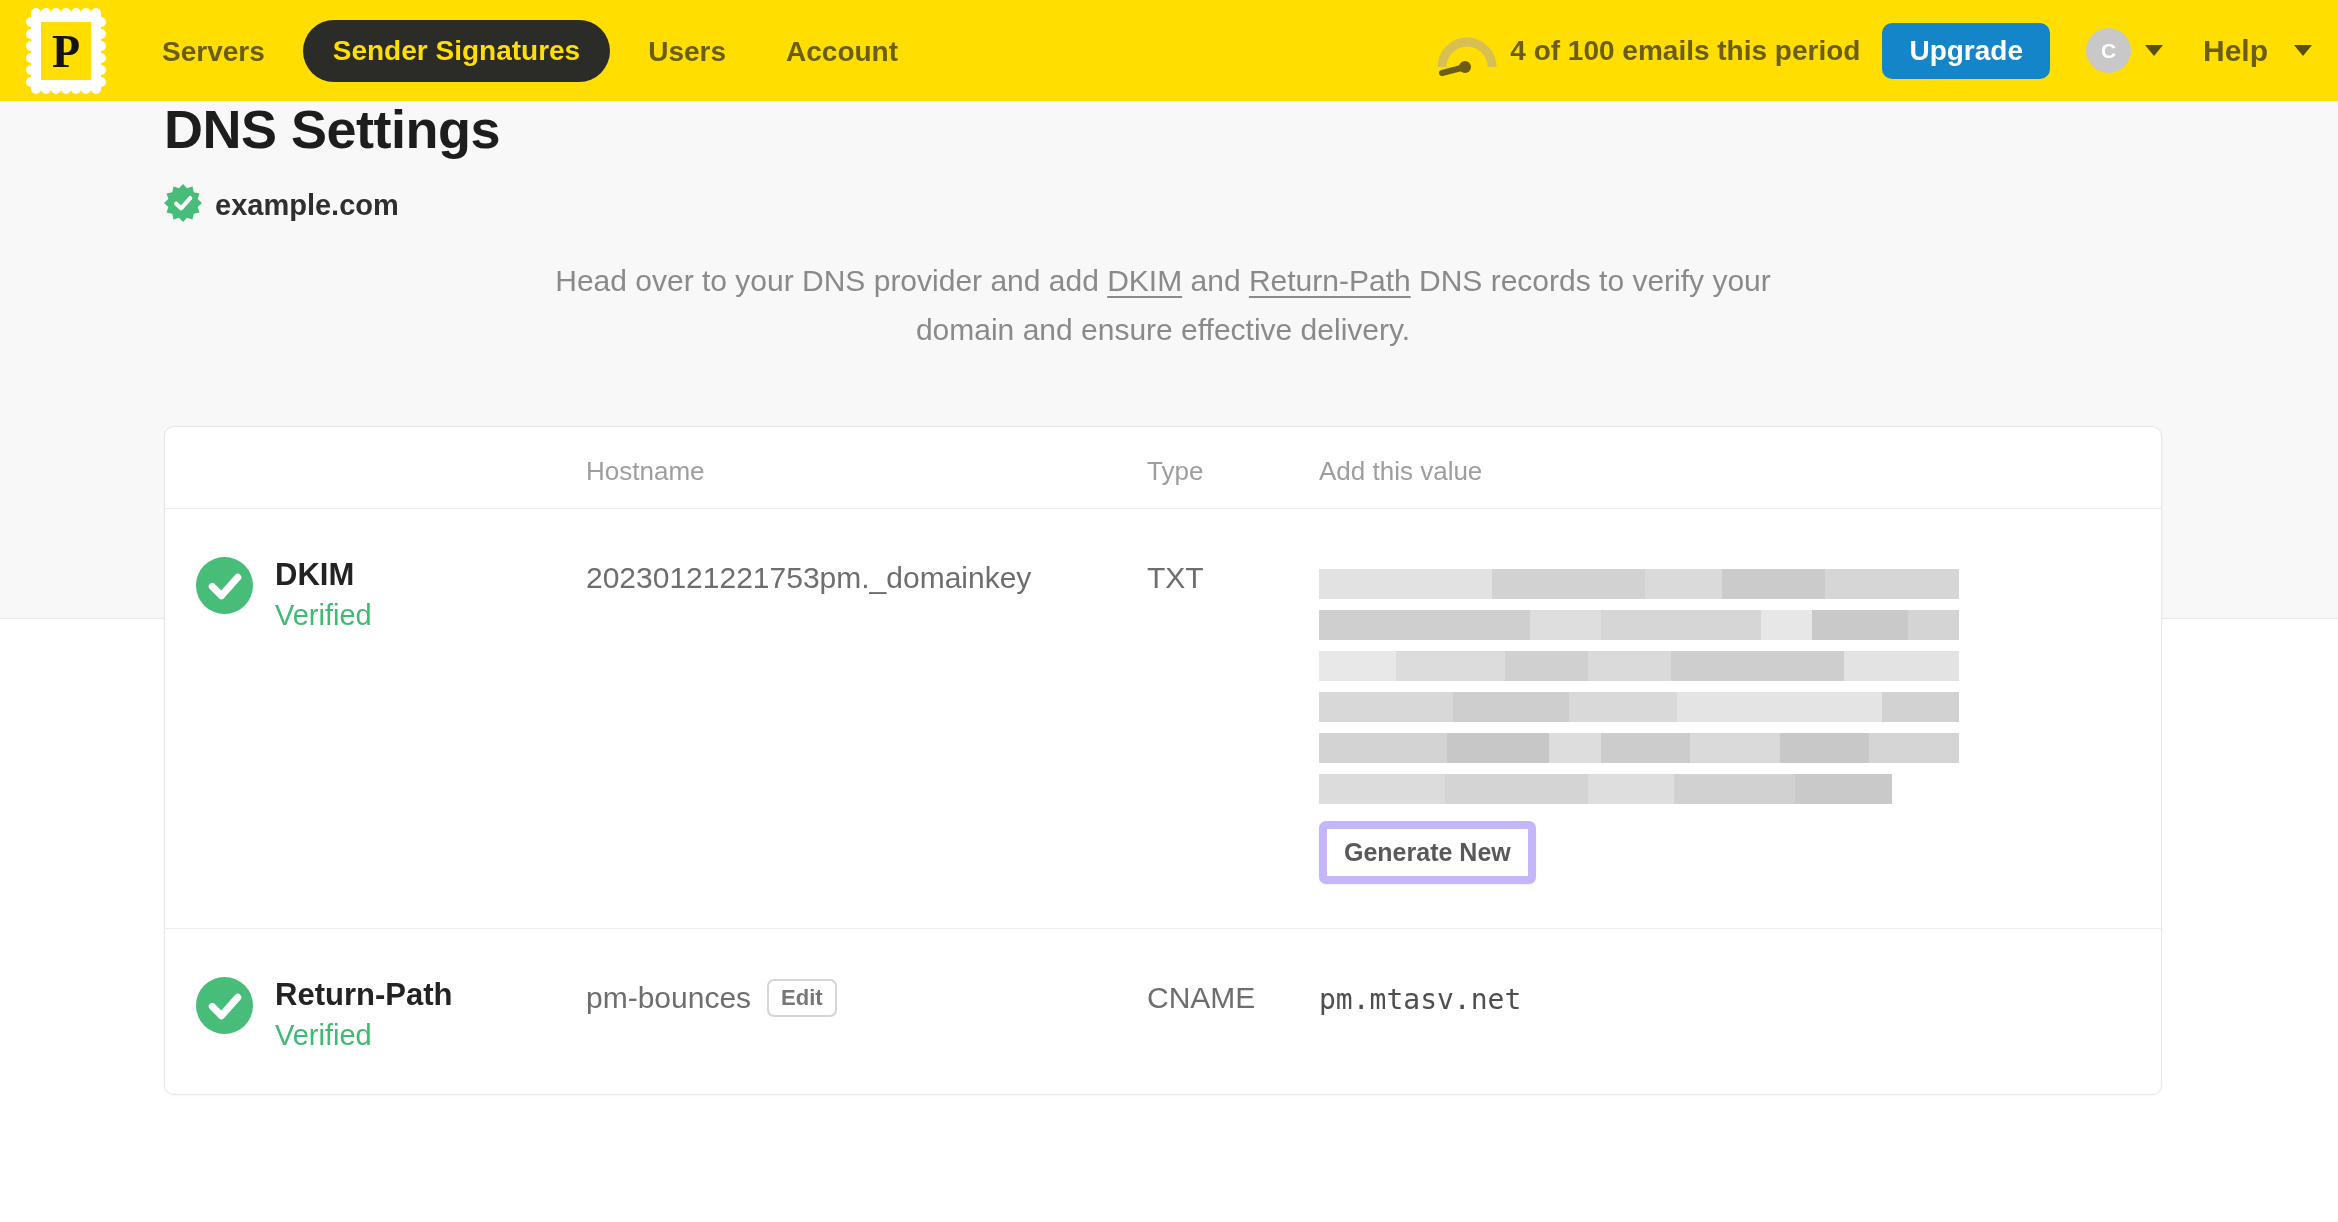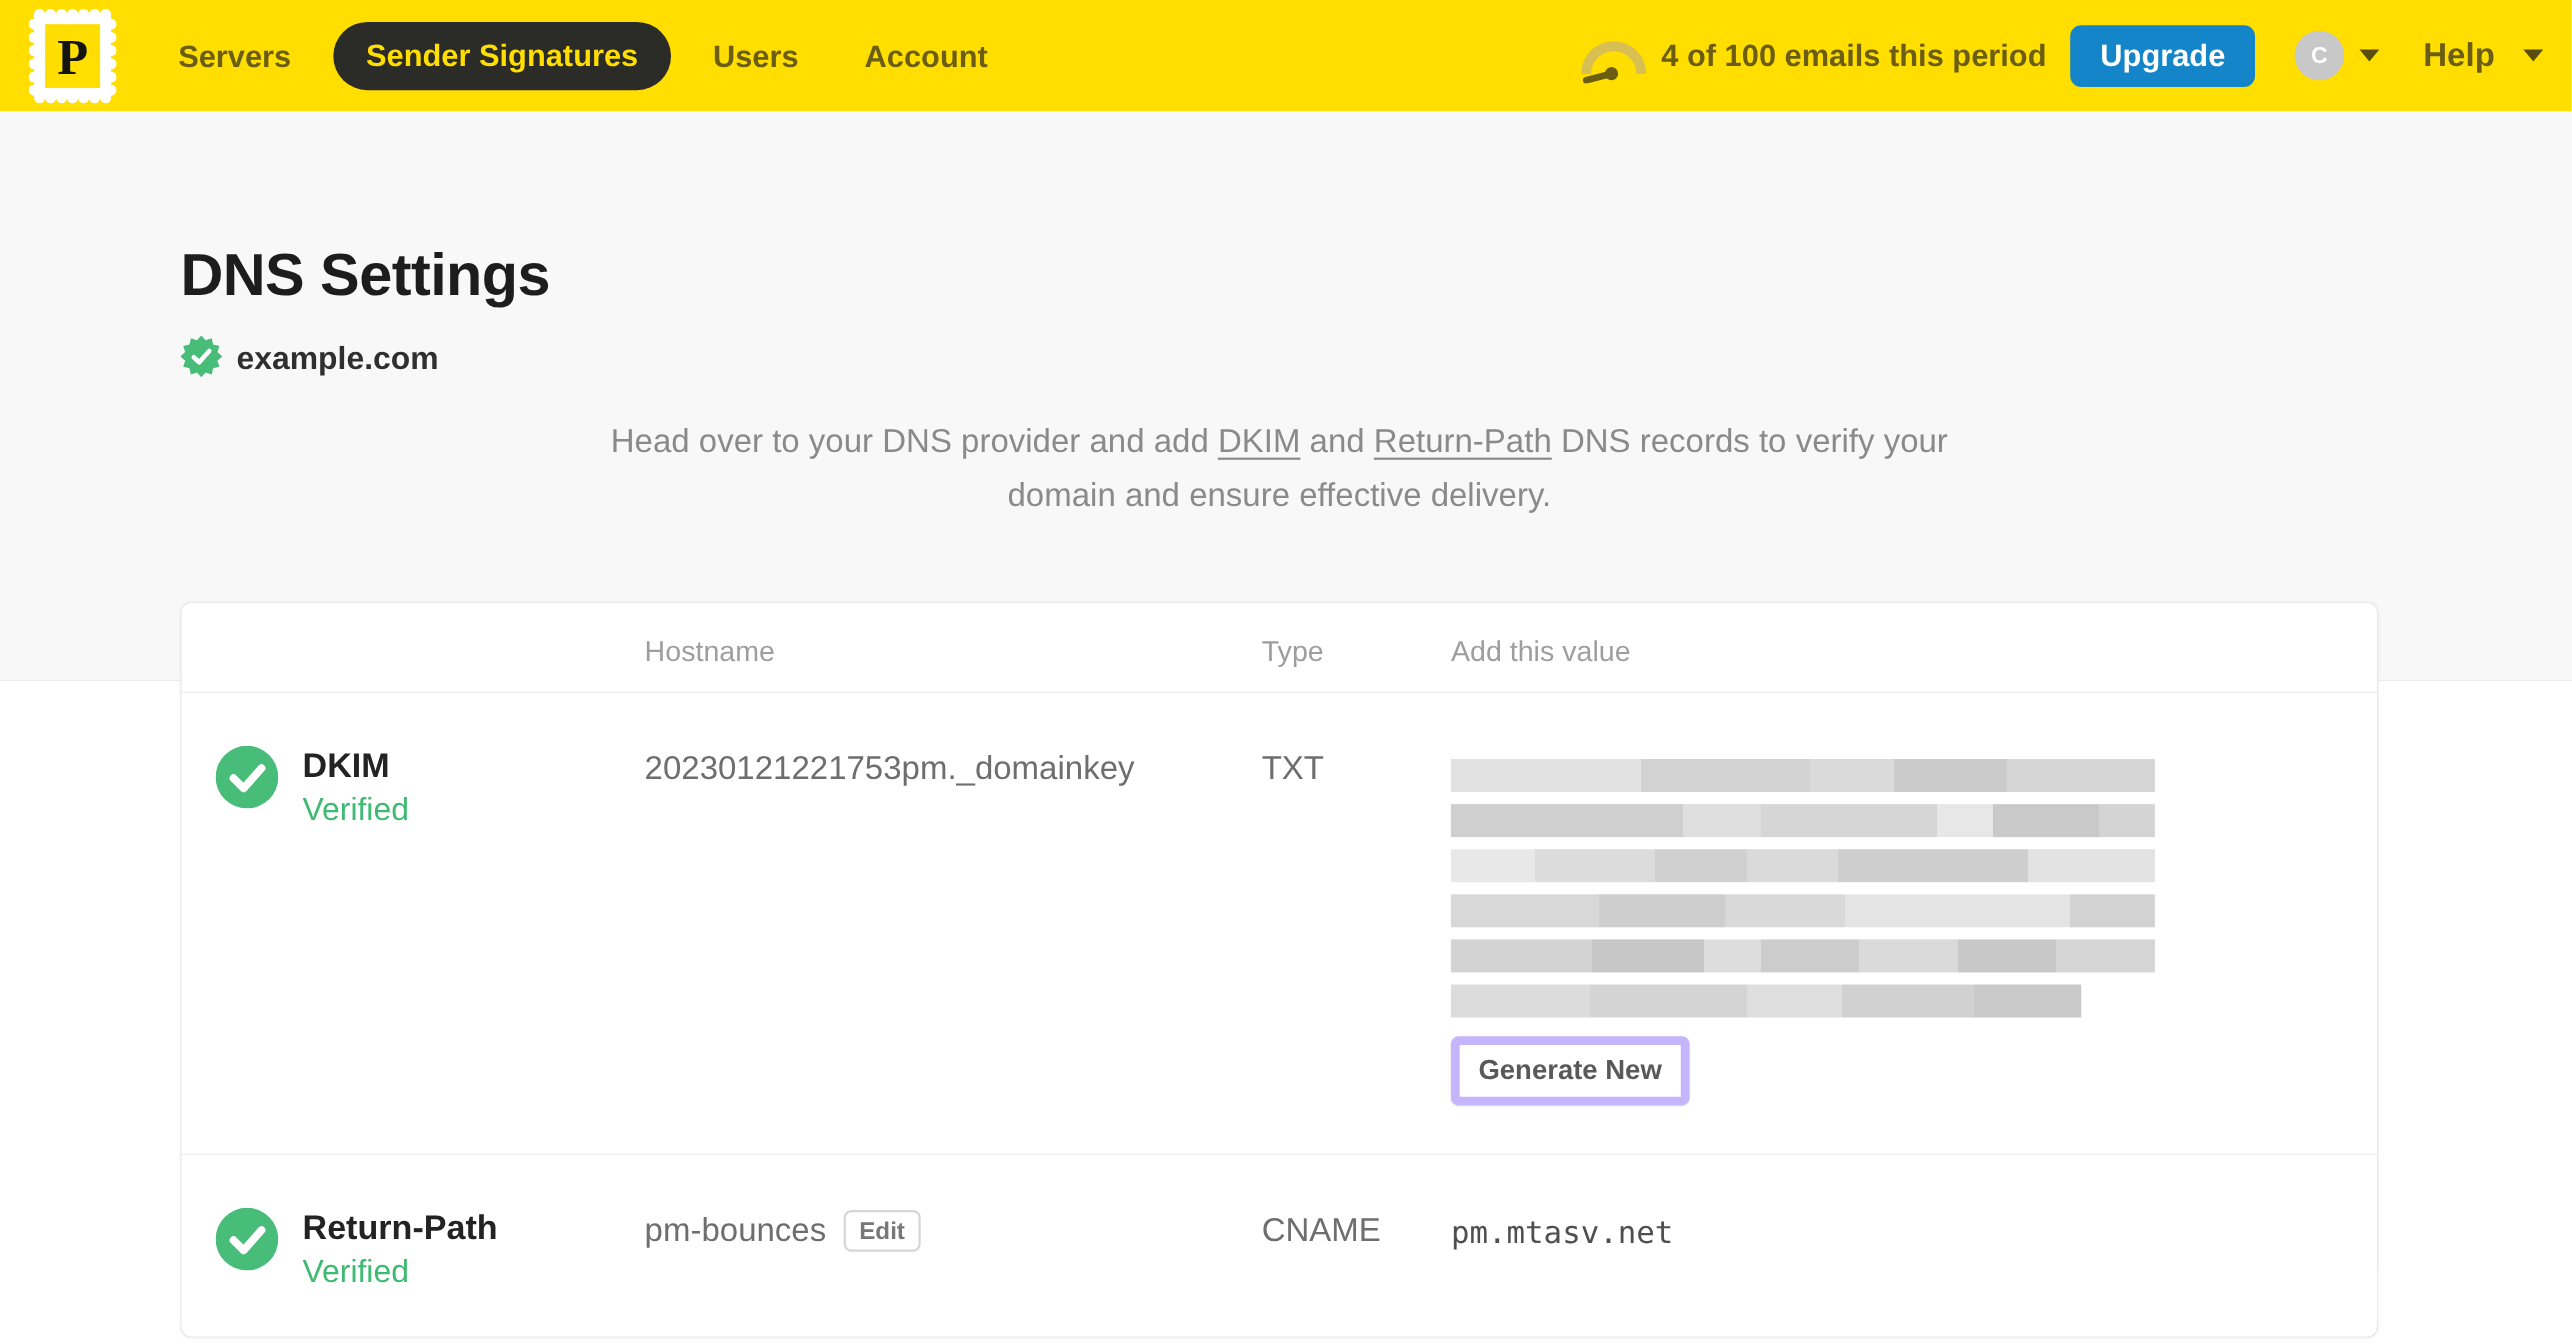--- a/index.html
+++ b/index.html
@@ -27,21 +27,21 @@
           border-top:11px solid #584e0e; }
   .help-wrap { display:flex; align-items:center; gap:26px; cursor:pointer; }
   .help-label { font-size:30px; font-weight:700; color:#6b5e12; }
 
   
   .band { position:absolute; top:101px; left:0; width:2338px; height:518px;
           background:#f8f8f8; border-bottom:1px solid #e9e9e9; z-index:0; }
 
   
   .content { position:relative; z-index:1; width:1998px; margin-left:164px; }
-  .page-title { margin-top:121px; font-size:54px; line-height:56px; font-weight:800;
+  .page-title { font-size:54px; line-height:56px; font-weight:800;
                 color:#1d1d1d; letter-spacing:-0.5px; }
   .domain-row { display:flex; align-items:flex-end; gap:13px; margin-top:27px; }
   .seal { width:38px; height:38px; }
   .domain-name { font-size:29px; font-weight:700; color:#2f2f2f; }
   .descr { margin:34px auto 0; max-width:1260px; text-align:center;
            font-size:30px; line-height:49px; color:#8a8a8a; font-weight:400; }
   .descr a { color:#8a8a8a; text-decoration:underline; text-underline-offset:5px;
              text-decoration-thickness:2px; cursor:pointer; }
 
   

